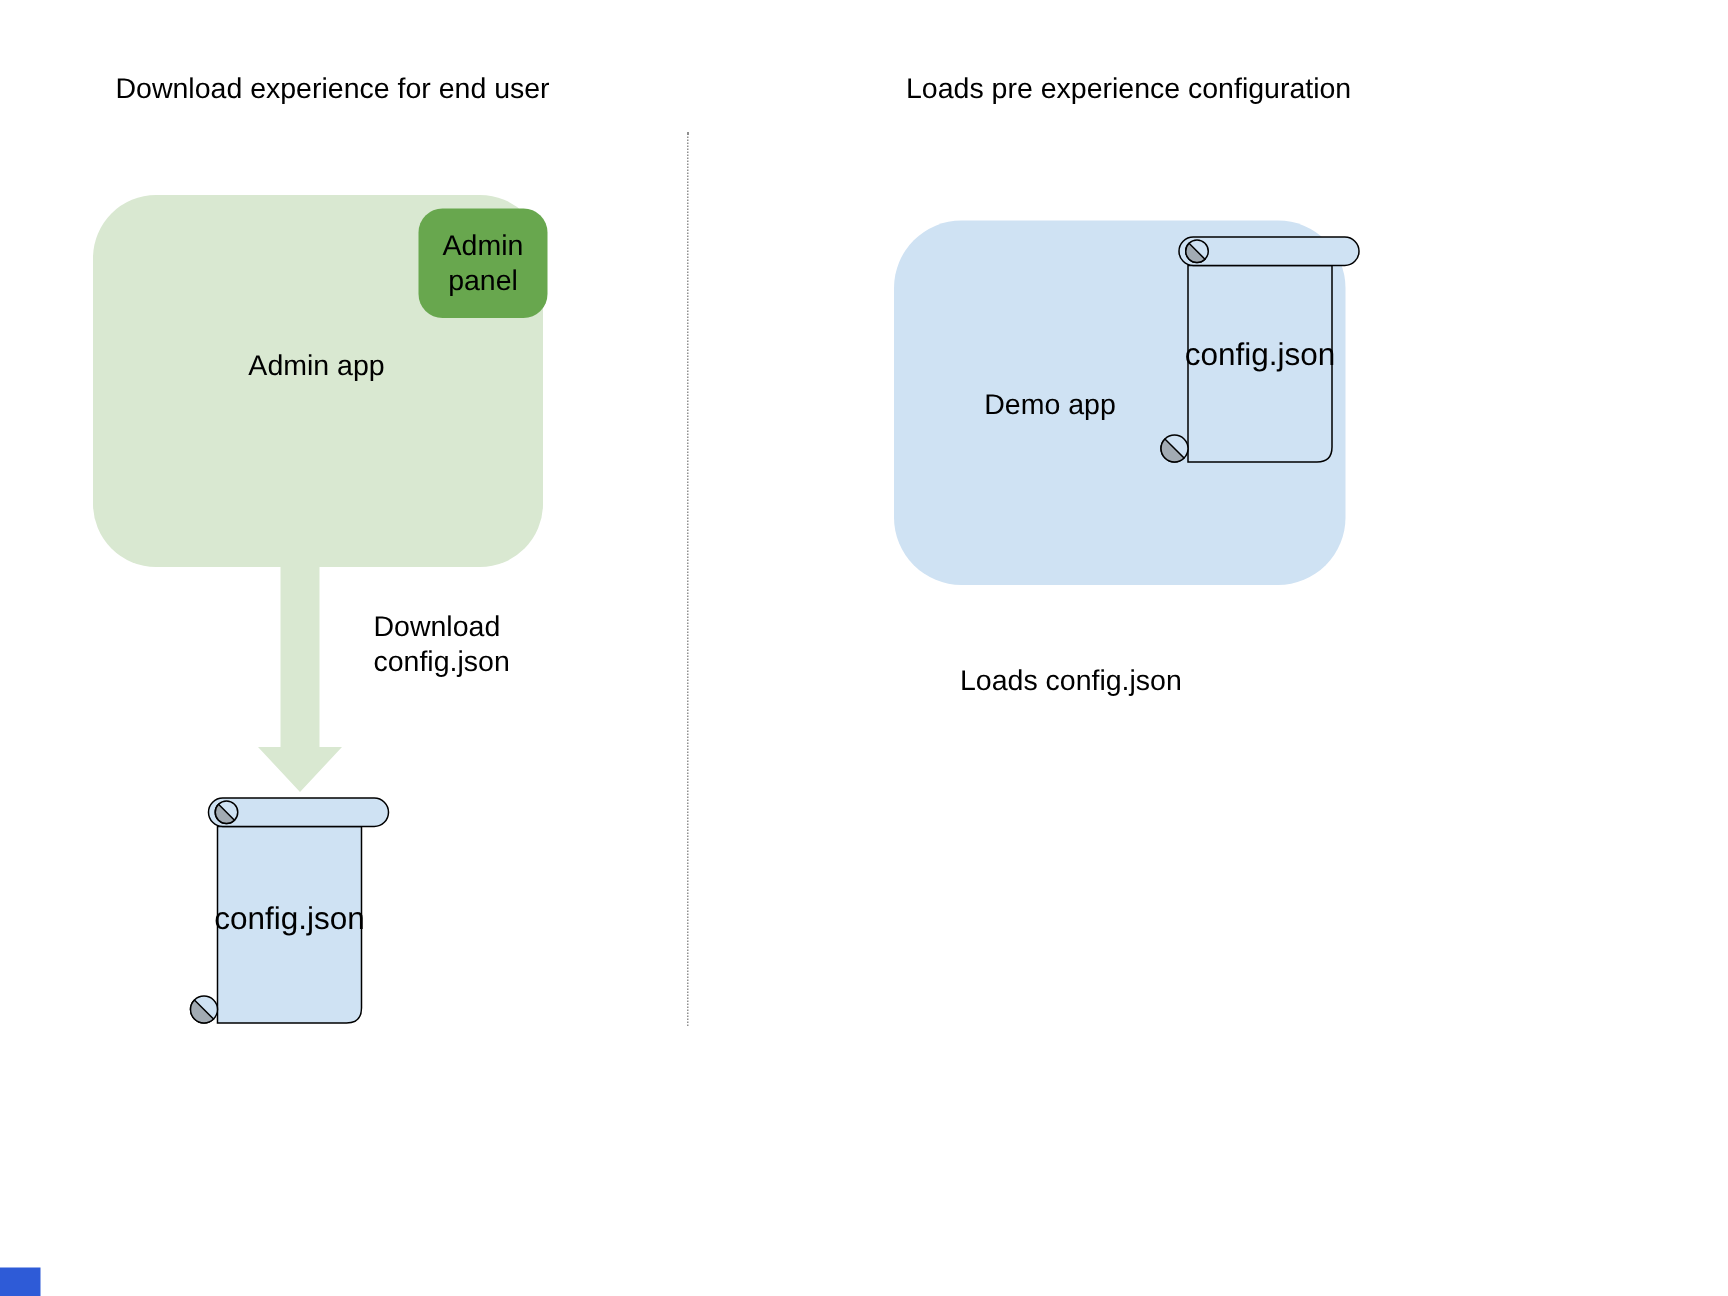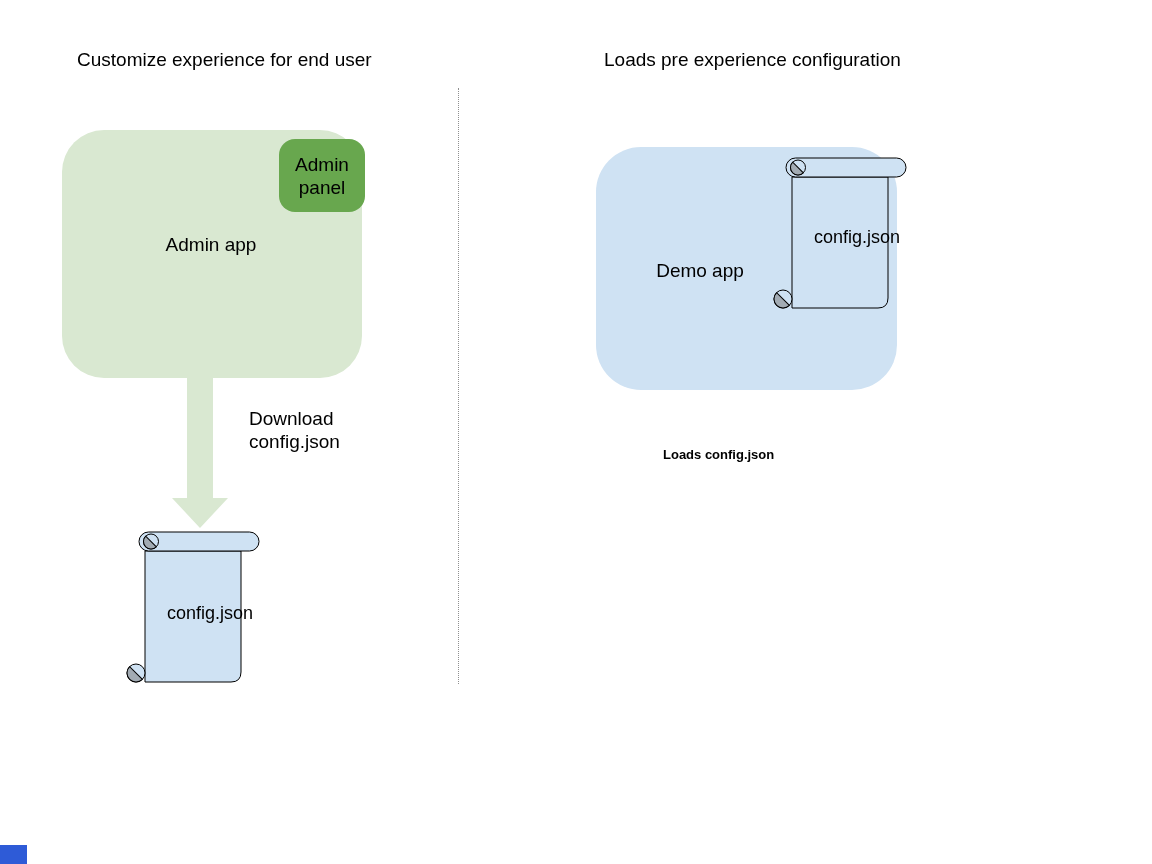--- a/index.html
+++ b/index.html
@@ -45,58 +45,57 @@
   }
   .admin-app-label{left:146px;top:234px;width:130px;}
   .demo-app-label{left:635px;top:260px;width:130px;}
   .arrow-label{
     position:absolute;
     left:249px;top:408px;width:104px;
     font-size:19px;line-height:22.5px;
   }
   .caption{
     position:absolute;
-    left:663px;top:444px;
-    font-size:13px;line-height:22px;
+    left:640px;top:444px;
+    font-size:19px;line-height:22px;
     white-space:nowrap;
-    font-weight:bold;
   }
   .demo-app-box{
     position:absolute;
     left:596px;top:147px;width:301px;height:243px;
     background:var(--app_blue,#cfe2f3);
     border-radius:45px;
   }
   .scroll-svg{position:absolute;width:140px;height:160px;}
   .scroll-left{left:123px;top:528px;}
   .scroll-right{left:770px;top:154px;}
   .scroll-label{
     position:absolute;
     width:120px;
-    font-size:18px;line-height:18px;
-    text-align:right;
+    font-size:21px;line-height:18px;
+    text-align:center;
   }
   .scroll-left-label{left:133px;top:604px;}
   .scroll-right-label{left:780px;top:228px;}
   .arrow-svg{position:absolute;left:170px;top:377px;width:60px;height:152px;}
   .corner-square{
     position:absolute;
     left:0;top:845px;width:27px;height:19px;
     background:var(--corner_blue,#2e5bd7);
   }
   .scroll-shape{fill:var(--scroll_blue,#cfe2f3);stroke:#000;stroke-width:1;}
   .scroll-gray{fill:var(--curl_gray,#a2abb3);stroke:#000;stroke-width:1;}
   .arrow-shape{fill:var(--arrow_green,#d9e8d1);}
 </style>
 </head>
 <body>
 
 <div class="canvas">
 
-  <div class="abs section-title" style="left:77px;top:49px;">Customize experience for end user</div>
+  <div class="abs section-title" style="left:77px;top:49px;">Download experience for end user</div>
   <div class="abs section-title" style="left:604px;top:49px;">Loads pre experience configuration</div>
 
   <div class="divider"></div>
 
   <div class="admin-app-box"></div>
   <div class="admin-panel-box">
     <span>Admin panel</span>
   </div>
   <div class="app-label admin-app-label">Admin app</div>
 

